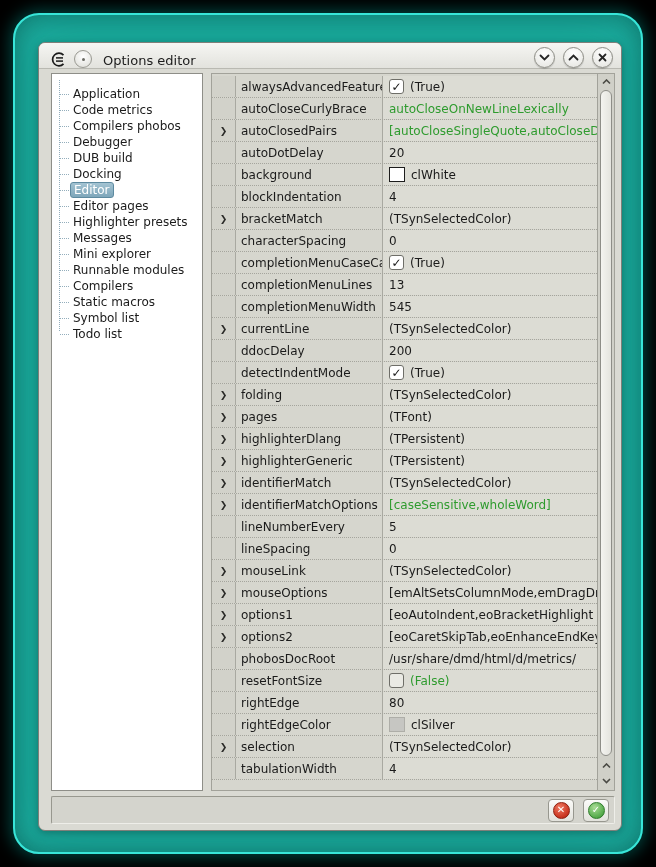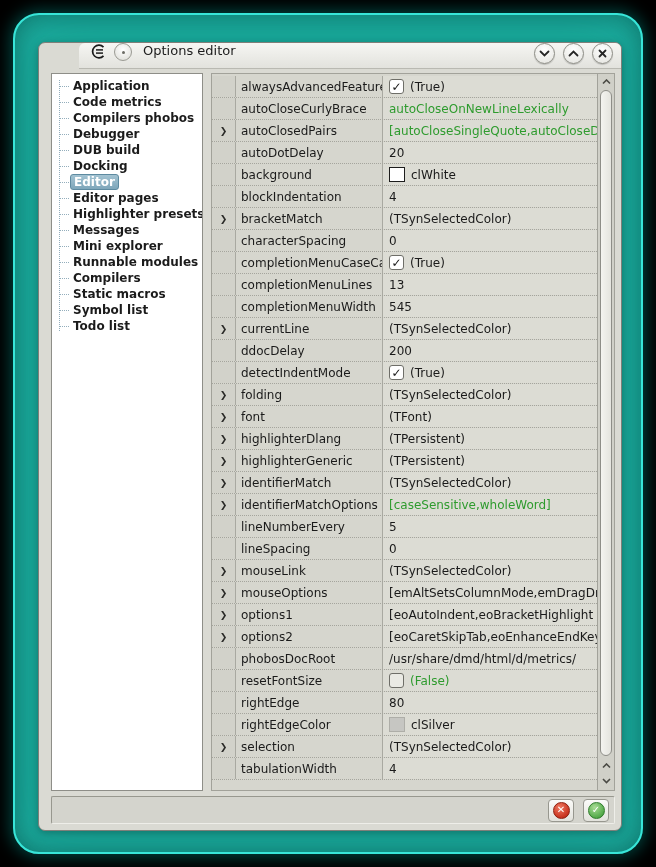--- a/index.html
+++ b/index.html
@@ -16,38 +16,38 @@
 
   
   .window { position:absolute; left:23px; top:27px; width:584px; height:789px;
             background:#dadad3; border:1px solid #7f7f79; border-radius:7px;
             box-shadow:0 2px 9px rgba(0,0,0,.30); }
 
   
   .titlebar { position:absolute; left:0; top:0; right:0; height:26px;
               background:linear-gradient(#f6f6f3,#e2e2dd);
               border-bottom:1px solid #b9b9b2; border-radius:6px 6px 0 0;
-              display:flex; align-items:flex-start; padding:0 8px 0 11px;margin-left:40px; }
+              display:flex; align-items:flex-end; padding:0 8px 0 11px; }
   .appicon { width:17px; height:17px; flex:0 0 auto; }
   .dotbtn { width:18px; height:18px; border-radius:50%; margin-left:7px;
             background:radial-gradient(circle at 50% 35%,#ffffff,#dcdcd6);
             border:1px solid #9a9a93; position:relative; }
   .dotbtn::after { content:""; position:absolute; left:7px; top:7px; width:3px; height:3px;
                    border-radius:50%; background:#6b6b64; }
   .title { margin-left:11px; font-size:13px; color:#1c1c1c; font-family:"DejaVu Sans",sans-serif; }
   .winbtns { margin-left:auto; display:flex; gap:8px; }
   .wbtn { width:21px; height:21px; border-radius:50%;
           background:radial-gradient(circle at 50% 30%,#ffffff,#e3e3de);
           border:1px solid #8d8d86; box-shadow:0 1px 1px rgba(0,0,0,.18);
           display:flex; align-items:center; justify-content:center; }
 
   
   .sidebar { position:absolute; left:12px; top:30px; width:152px; height:718px;
              background:#ffffff; border:1px solid #8e8e88; overflow:hidden; }
-  .tree { position:relative; padding:4px 0 0 0;font-weight:bold; }
+  .tree { position:relative; padding:12px 0 0 0; }
   .tree::before { content:""; position:absolute; left:7px; top:6px; bottom:auto;
                   height:251px; border-left:1px dotted #93aebc; }
   .tree-item { position:relative; height:16px; display:flex; align-items:center;
                padding-left:21px; font-size:12px; color:#1b1b1b; white-space:nowrap; }
   .tree-stub { position:absolute; left:8px; top:8px; width:9px; height:0;
                border-top:1px dotted #93aebc; }
   .tree-label { line-height:14px; }
   .tree-label.selected { background:linear-gradient(#a3c3d2,#7ea6ba);
                          border:1px solid #5d8aa0; border-radius:3px;
                          color:#ffffff; padding:0 3px; margin-left:-3px; }
@@ -318,21 +318,21 @@
           </div>
           <div class="prow">
             <div class="pgut">❯</div>
             <div class="pname">folding</div>
             <div class="pval">
               <span class="vtext">(TSynSelectedColor)</span>
             </div>
           </div>
           <div class="prow">
             <div class="pgut">❯</div>
-            <div class="pname">font</div>
+            <div class="pname">pages</div>
             <div class="pval">
               <span class="vtext">(TFont)</span>
             </div>
           </div>
           <div class="prow">
             <div class="pgut">❯</div>
             <div class="pname">highlighterDlang</div>
             <div class="pval">
               <span class="vtext">(TPersistent)</span>
             </div>

